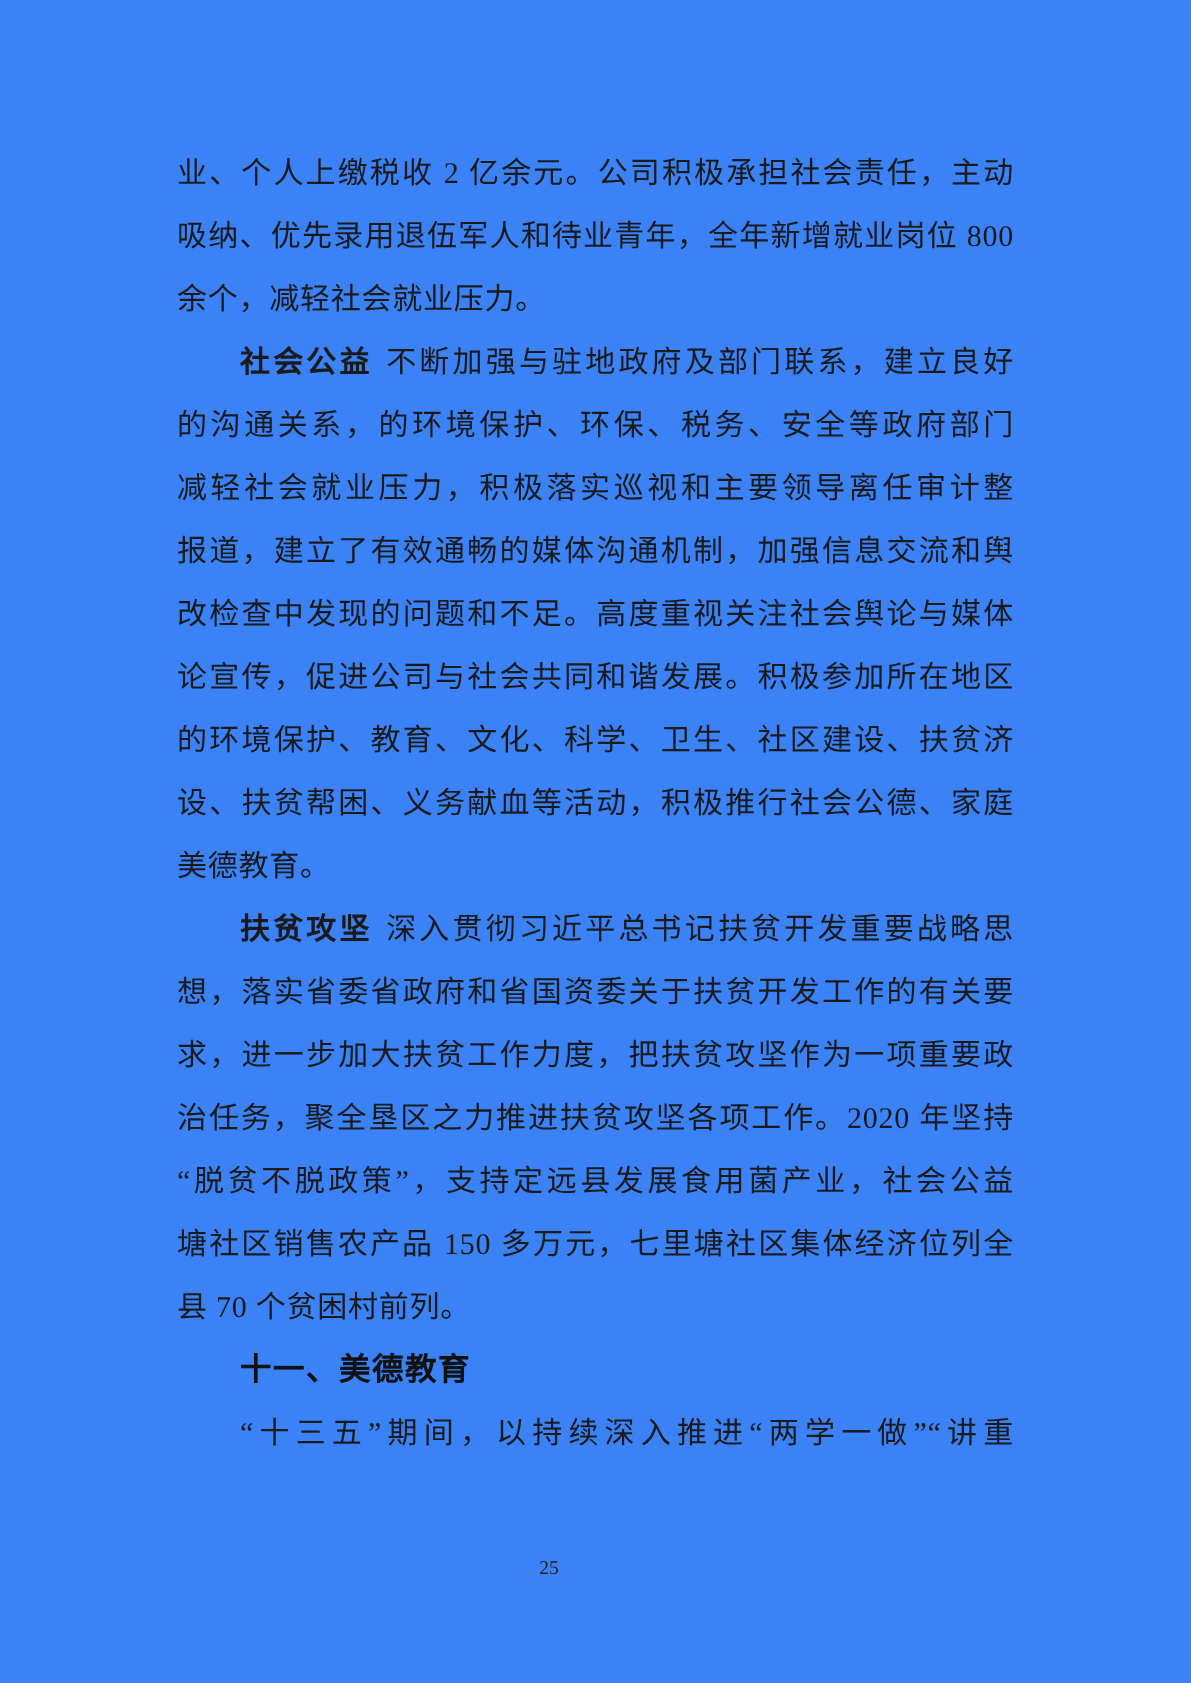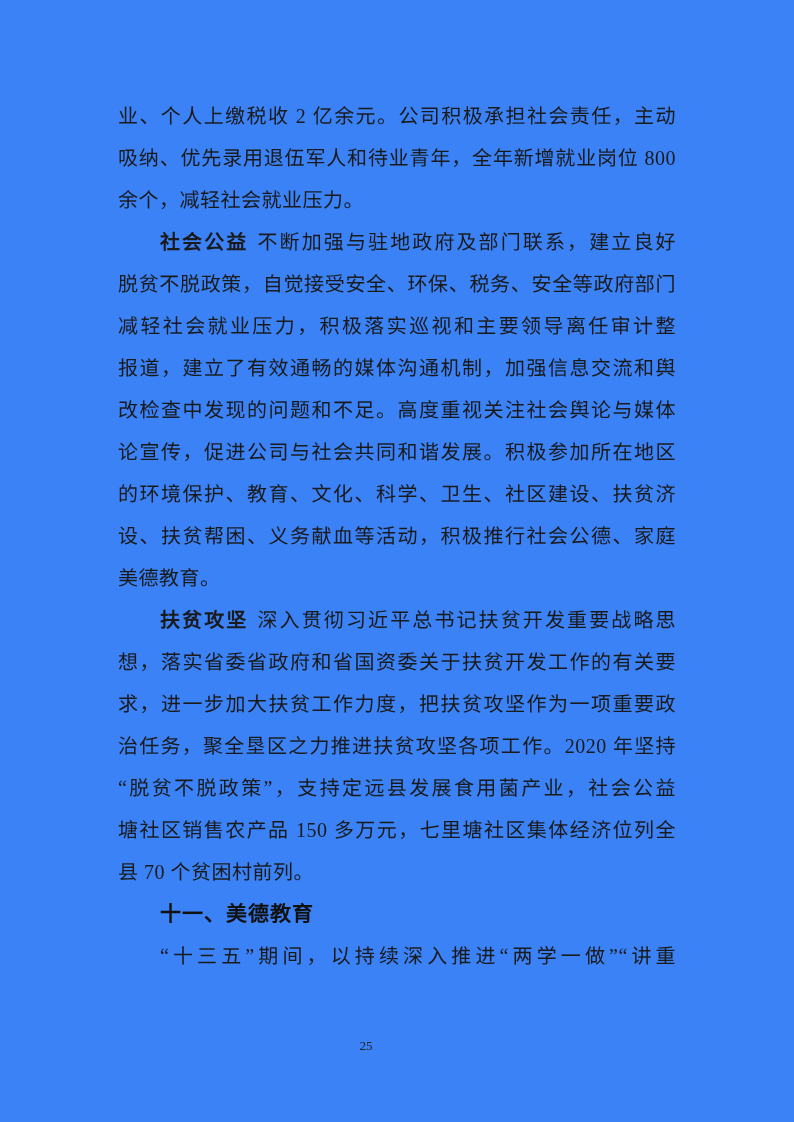--- a/index.html
+++ b/index.html
@@ -68,21 +68,21 @@
 
 <div class="page">
   <div class="doc-body">
       <div>
         <div class="text-line jl"><span>业、个人上缴税收 2 亿余元。公司积极承担社会责任，主动</span></div>
         <div class="text-line jl"><span>吸纳、优先录用退伍军人和待业青年，全年新增就业岗位 800</span></div>
         <div class="text-line"><span>余个，减轻社会就业压力。</span></div>
       </div>
       <div>
         <div class="text-line jl indent"><b class="run-in-head">社会公益</b><span>不断加强与驻地政府及部门联系，建立良好</span></div>
-        <div class="text-line jl"><span>脱贫不脱政策，自觉接受安全、环保、税务、安全等政府部门</span></div>
+        <div class="text-line jl"><span>的沟通关系，的环境保护、环保、税务、安全等政府部门</span></div>
         <div class="text-line jl"><span>减轻社会就业压力，积极落实巡视和主要领导离任审计整</span></div>
         <div class="text-line jl"><span>报道，建立了有效通畅的媒体沟通机制，加强信息交流和舆</span></div>
         <div class="text-line jl"><span>改检查中发现的问题和不足。高度重视关注社会舆论与媒体</span></div>
         <div class="text-line jl"><span>论宣传，促进公司与社会共同和谐发展。积极参加所在地区</span></div>
         <div class="text-line jl"><span>的环境保护、教育、文化、科学、卫生、社区建设、扶贫济</span></div>
         <div class="text-line jl"><span>设、扶贫帮困、义务献血等活动，积极推行社会公德、家庭</span></div>
         <div class="text-line"><span>美德教育。</span></div>
       </div>
       <div>
         <div class="text-line jl indent"><b class="run-in-head">扶贫攻坚</b><span>深入贯彻习近平总书记扶贫开发重要战略思</span></div>

